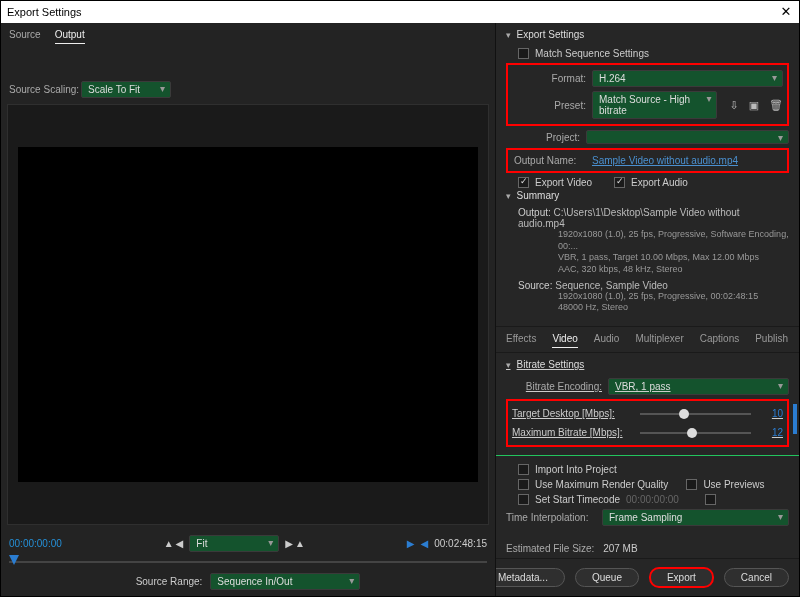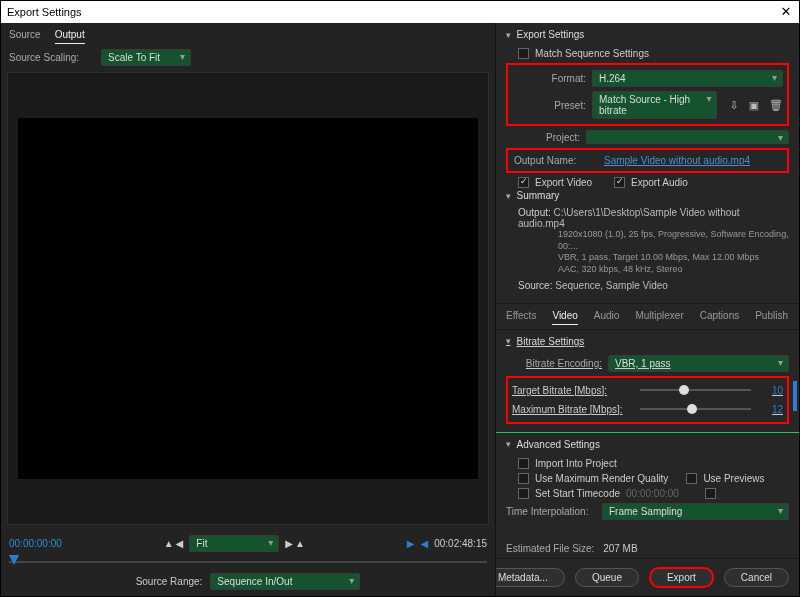--- a/index.html
+++ b/index.html
@@ -7,21 +7,21 @@
 .window { width: 100%; height: 100%; display: flex; flex-direction: column; border: 1px solid #000; }
 .titlebar { background: #fff; color: #000; height: 22px; display: flex; align-items: center; padding: 0 6px; font-size: 11px; }
 .titlebar .title { flex: 1; }
 .titlebar .close { width: 14px; height: 14px; font-size: 13px; line-height: 14px; text-align: center; }
 .main { flex: 1; display: flex; background: #232323; overflow: hidden; }
 .left-panel { width: 495px; background: #232323; display: flex; flex-direction: column; border-right: 1px solid #111; }
 .right-panel { flex: 1; background: #262626; display: flex; flex-direction: column; overflow: hidden; }
 .tabrow { height: 22px; display: flex; align-items: center; gap: 14px; padding: 4px 8px 0; }
 .tabrow .tab { color: #aaa; padding-bottom: 3px; cursor: pointer; }
 .tabrow .tab.active { color: #eee; border-bottom: 1px solid #eee; }
-.scalerow { display: flex; align-items: center; gap: 22px; padding: 4px 8px 6px; }
+.scalerow { display: flex; align-items: center; gap: 2px; padding: 4px 8px 6px; margin-top: 32px; }
 .scalerow label { color: #aaa; }
 .select { background: #14532d; border: 1px solid #3a3a3a; color: #ddd; padding: 2px 20px 2px 6px; position: relative; border-radius: 2px; min-width: 90px; cursor: pointer; }
 .select::after { content: "▾"; position: absolute; right: 5px; top: 1px; color: #999; }
 .preview { flex: 1; margin: 0 6px 6px; background: #1a1a1a; border: 1px solid #2f2f2f; display: flex; align-items: center; justify-content: center; }
 .preview .video { width: 96%; height: 80%; background: #000; }
 .timerow { height: 24px; display: flex; align-items: center; padding: 0 8px; gap: 6px; }
 .timecode { color: #258fd6; font-size: 10px; }
 .timerow .spacer { flex: 1; }
 .fitbtn { position: relative; }
 .playicons { display: flex; gap: 2px; color: #ccc; }
@@ -35,21 +35,21 @@
 .sechead { color: #ddd; display: flex; align-items: center; gap: 6px; margin-bottom: 6px; cursor: pointer; }
 .sechead::before { content: "▾"; color: #aaa; font-size: 9px; }
 .chkrow, .formrow { display: flex; align-items: center; gap: 6px; padding: 2px 0 2px 12px; }
 .chk { width: 11px; height: 11px; border: 1px solid #666; background: #1a1a1a; display: inline-block; position: relative; }
 .chk.on::after { content: "✓"; color: #ddd; position: absolute; font-size: 9px; left: 1px; top: -2px; }
 .formrow .lbl { width: 62px; text-align: right; color: #aaa; }
 .formrow .lbl.w { width: 84px; }
 .redbox { border: 2px solid #ff0000; padding: 3px 4px; margin: 2px 0; }
 .widefield { flex: 1; }
 .iconrow { display: flex; gap: 10px; color: #bbb; padding-left: 6px; font-size: 11px; }
-.link { color: #4a90d0; text-decoration: underline; cursor: pointer; margin-left: 12px; }
+.link { color: #4a90d0; text-decoration: underline; cursor: pointer; }
 .summary { padding-left: 12px; }
 .summary .blk { margin-bottom: 4px; }
 .summary .blk .h { color: #ccc; }
 .summary .blk .d { color: #999; padding-left: 40px; font-size: 9px; line-height: 1.3; }
 .enc-tabs { display: flex; gap: 16px; padding: 6px 10px 4px; border-bottom: 1px solid #1a1a1a; }
 .enc-tabs .tab { color: #999; cursor: pointer; padding-bottom: 3px; }
 .enc-tabs .tab.active { color: #eee; border-bottom: 1px solid #eee; }
 .bitrate-section { padding: 6px 10px; border-bottom: 1px solid #22c55e; text-decoration: underline; }
 .sliderrow { display: flex; align-items: center; gap: 8px; padding: 4px 0; }
 .sliderrow .lbl { width: 120px; color: #ccc; }
@@ -165,20 +165,22 @@
           <div class="blk">
             <span class="h">Output:</span>
             <span class="h" style="color:#bbb">C:\Users\1\Desktop\Sample  Video without audio.mp4</span>
             <div class="d" style="white-space:pre-line">1920x1080 (1.0), 25 fps, Progressive, Software Encoding, 00:...
 VBR, 1 pass, Target 10.00 Mbps, Max 12.00 Mbps
 AAC, 320 kbps, 48 kHz, Stereo</div>
           </div>
           <div class="blk">
             <span class="h">Source:</span>
             <span class="h" style="color:#bbb">Sequence, Sample Video</span>
+            <div class="d" style="white-space:pre-line">1920x1080 (1.0), 25 fps, Progressive, 00:02:48:15
+48000 Hz, Stereo</div>
           </div>
         </div>
       </div>
 
       <div class="enc-tabs">
         <span class="tab">Effects</span>
         <span class="tab active">Video</span>
         <span class="tab">Audio</span>
         <span class="tab">Multiplexer</span>
         <span class="tab">Captions</span>
@@ -188,41 +190,38 @@
       <div class="bitrate-section" style="position:relative">
         <div class="sechead">
             <span>Bitrate Settings</span>
           </div>
         <div class="formrow">
           <span class="lbl w">Bitrate Encoding:</span>
           <div class="select widefield"><span>VBR, 1 pass</span></div>
         </div>
         <div class="redbox">
           <div class="sliderrow">
-            <span class="lbl">Target Bitrate [Mbps]:</span>
+            <span class="lbl">Target Desktop [Mbps]:</span>
             <div class="track">
                 <div class="knob" style="left:35%"></div>
               </div>
             <span class="val">10</span>
           </div>
           <div class="sliderrow">
             <span class="lbl">Maximum Bitrate [Mbps]:</span>
             <div class="track">
                 <div class="knob" style="left:42%"></div>
               </div>
             <span class="val">12</span>
           </div>
         </div>
         <div class="scroll-ind"></div>
       </div>
 
       <div class="adv">
-        <div class="sechead">
-            <span>Advanced Settings</span>
-          </div>
         <div class="chkrow">
           <span class="chk"></span>
           <span>Import Into Project</span>
         </div>
         <div class="chkrow">
           <span class="chk"></span>
           <span>Use Maximum Render Quality</span>
           <span style="width:6px"></span>
           <span class="chk"></span>
           <span>Use Previews</span>

